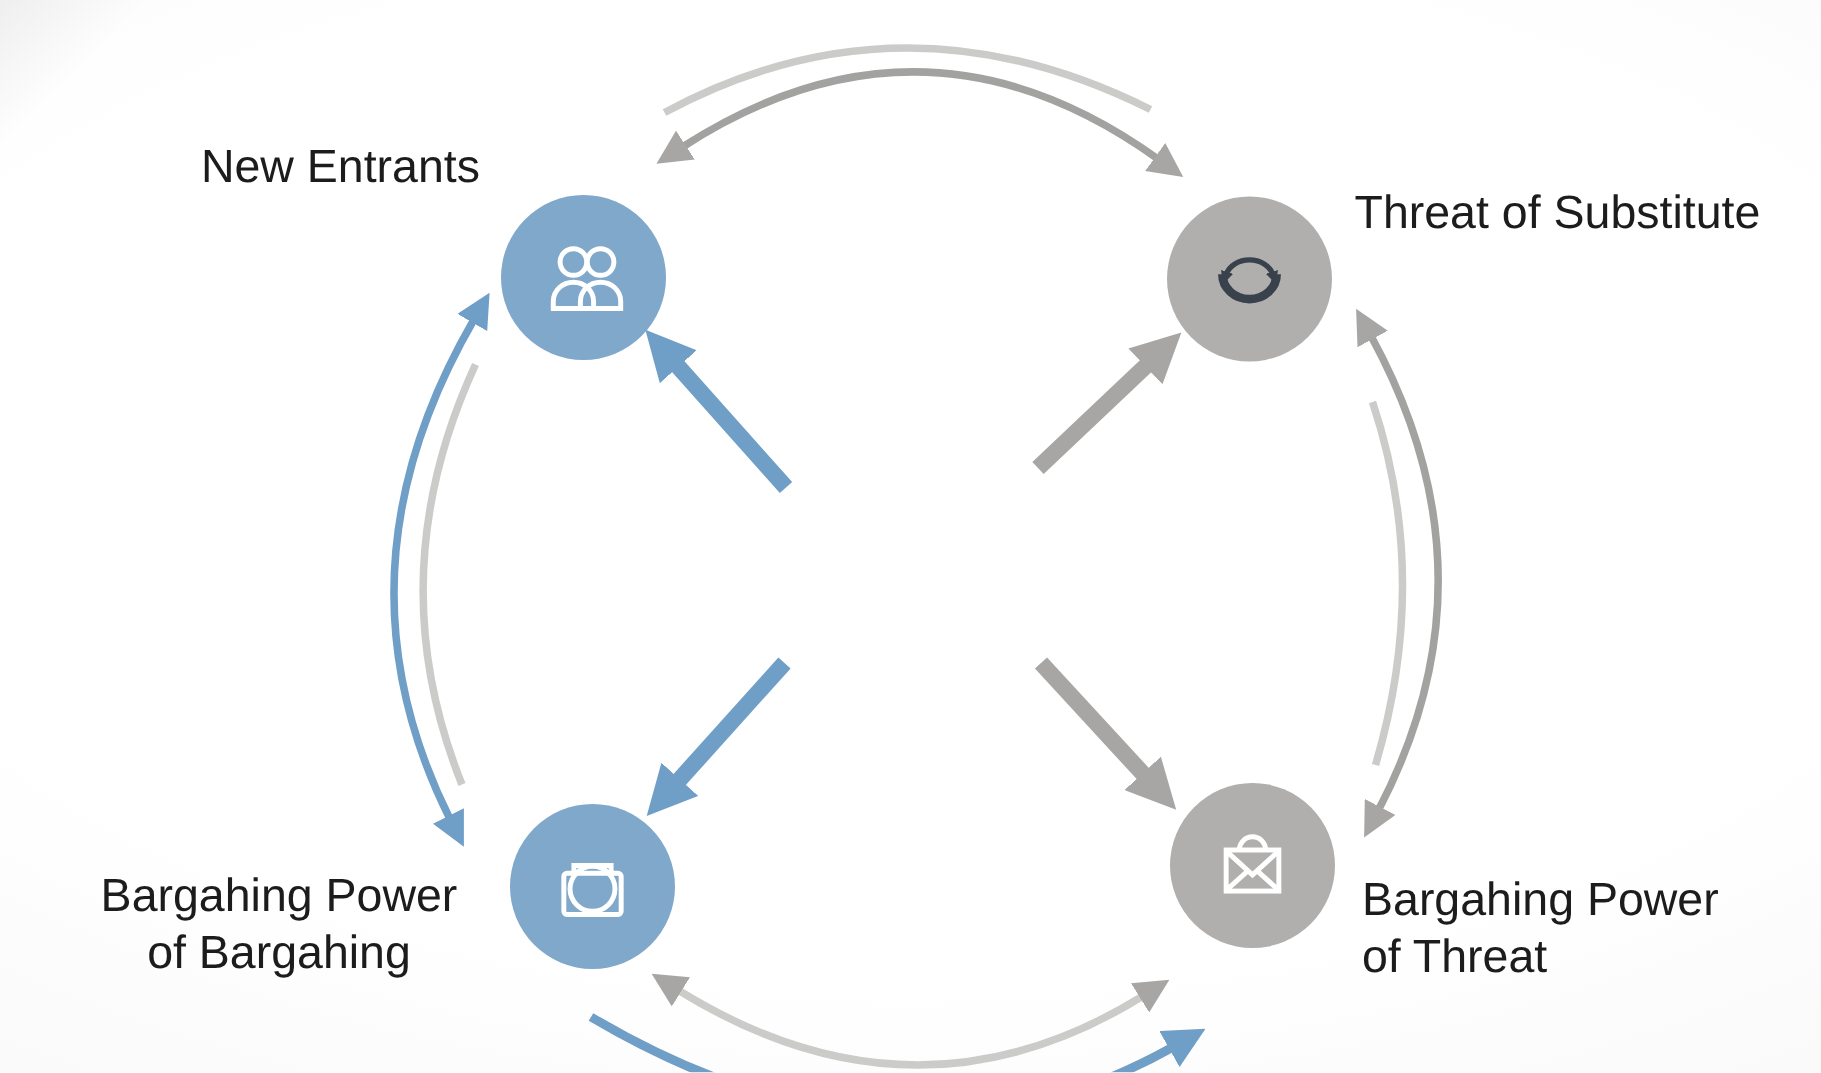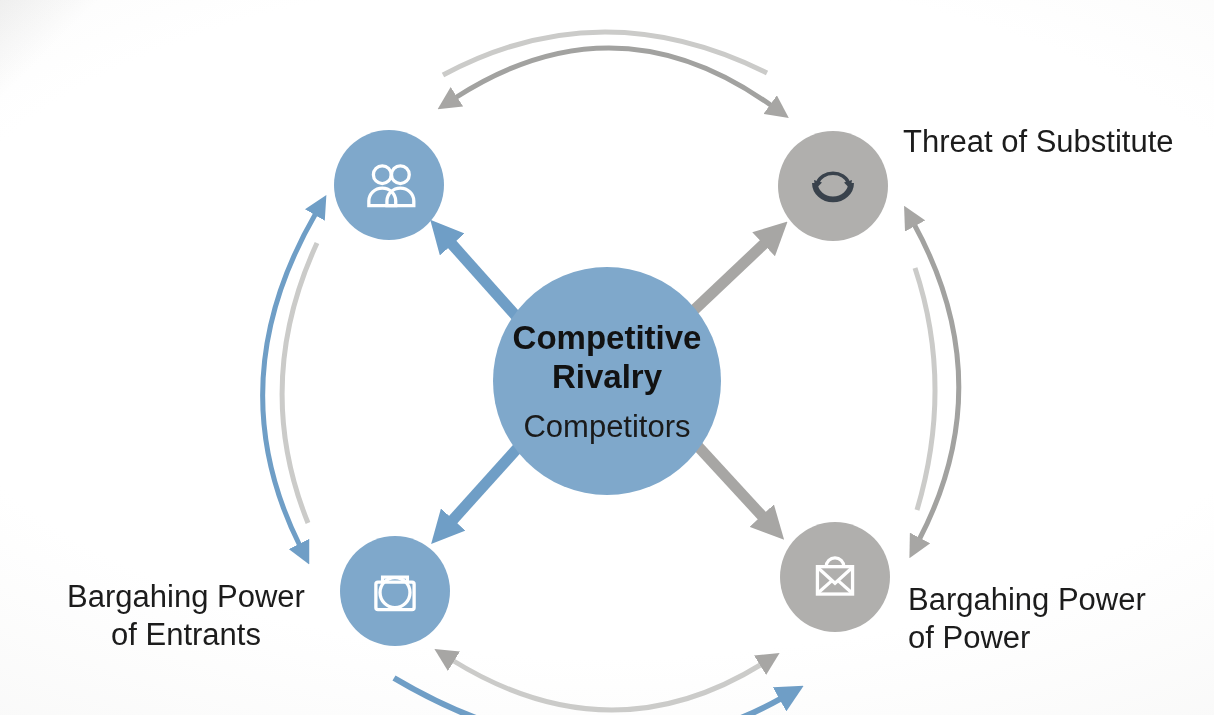--- a/index.html
+++ b/index.html
@@ -96,39 +96,33 @@
 
     <path d="M 452 660 Q 610 758 762 664" class="s-lgray nofill" stroke-width="5" marker-start="url(#mk-arc-gray)" marker-end="url(#mk-arc-gray)"></path>
     <path d="M 394 678 Q 600 800 782 698" class="s-blue nofill" stroke-width="6" marker-end="url(#mk-arc-blue)"></path>
 
     <path d="M 524 325 L 450 242" class="s-blue nofill" stroke-width="11" marker-end="url(#mk-big-blue)"></path>
     <path d="M 523 442 L 451 522" class="s-blue nofill" stroke-width="11" marker-end="url(#mk-big-blue)"></path>
     <path d="M 692 312 L 766 242" class="s-gray nofill" stroke-width="11" marker-end="url(#mk-big-gray)"></path>
     <path d="M 694 442 L 764 518" class="s-gray nofill" stroke-width="11" marker-end="url(#mk-big-gray)"></path>
   </svg>
 
-  <div class="node node-blue node-center">
-    <div class="center-title">
-      <span>Competitive</span>
-      <span>Rivalry</span>
-    </div>
-    <div class="center-sub">Competitors</div>
-  </div>
 
   <div class="node node-blue node-sat" style="left:334px;top:130px;">
     <svg class="icon-svg" viewBox="0 0 60 60">
       <g class="icon-stroke">
         <circle cx="23.5" cy="20" r="8.6"></circle>
         <circle cx="41" cy="20" r="8.6"></circle>
         <path d="M 10.5 50 V 45.5 A 13 12.5 0 0 1 36.5 45.5 V 50 Z"></path>
         <path d="M 28 50 V 45.5 A 13 12.5 0 0 1 54 45.5 V 50 Z"></path>
       </g>
     </svg>
   </div>
   <div class="label label-tl">
+    <span>New Entrants</span>
   </div>
 
   <div class="node node-gray node-sat" style="left:778px;top:131px;">
     <svg class="icon-svg" viewBox="0 0 60 60">
       <path d="M 15 27 A 15.5 12.5 0 0 1 45 27" class="icon-stroke-dark" stroke-width="3.4" marker-start="url(#mk-icon-dark)" marker-end="url(#mk-icon-dark)"></path>
       <path d="M 12.5 27 A 17.5 16 0 0 0 47.5 27" class="icon-stroke-dark" stroke-width="5.6"></path>
     </svg>
   </div>
   <div class="label label-tr">
     <span>Threat of Substitute</span>
@@ -138,32 +132,32 @@
     <svg class="icon-svg" viewBox="0 0 60 60">
       <g class="icon-stroke">
         <path d="M 18 23 V 16.5 H 42 V 23"></path>
         <rect x="11.5" y="21.5" width="37" height="26.5" rx="2"></rect>
         <circle cx="30" cy="31.5" r="14.5"></circle>
       </g>
     </svg>
   </div>
   <div class="label label-bl">
     <span>Bargahing Power</span>
-    <span>of Entrants</span>
+    <span>of Bargahing</span>
   </div>
 
   <div class="node node-gray node-sat" style="left:780px;top:522px;">
     <svg class="icon-svg" viewBox="0 0 60 60">
       <g class="icon-stroke">
         <path d="M 21.5 20 A 8.5 8.5 0 1 1 38.5 20"></path>
         <rect x="13" y="20" width="34" height="26.5"></rect>
         <path d="M 13.5 21 L 30 36 L 46.5 21"></path>
         <path d="M 13.5 45.5 L 27 33.5"></path>
         <path d="M 33 33.5 L 46.5 45.5"></path>
       </g>
     </svg>
   </div>
   <div class="label label-br">
     <span>Bargahing Power</span>
-    <span>of Power</span>
+    <span>of Threat</span>
   </div>
 
 </div>
 
 </body></html>

